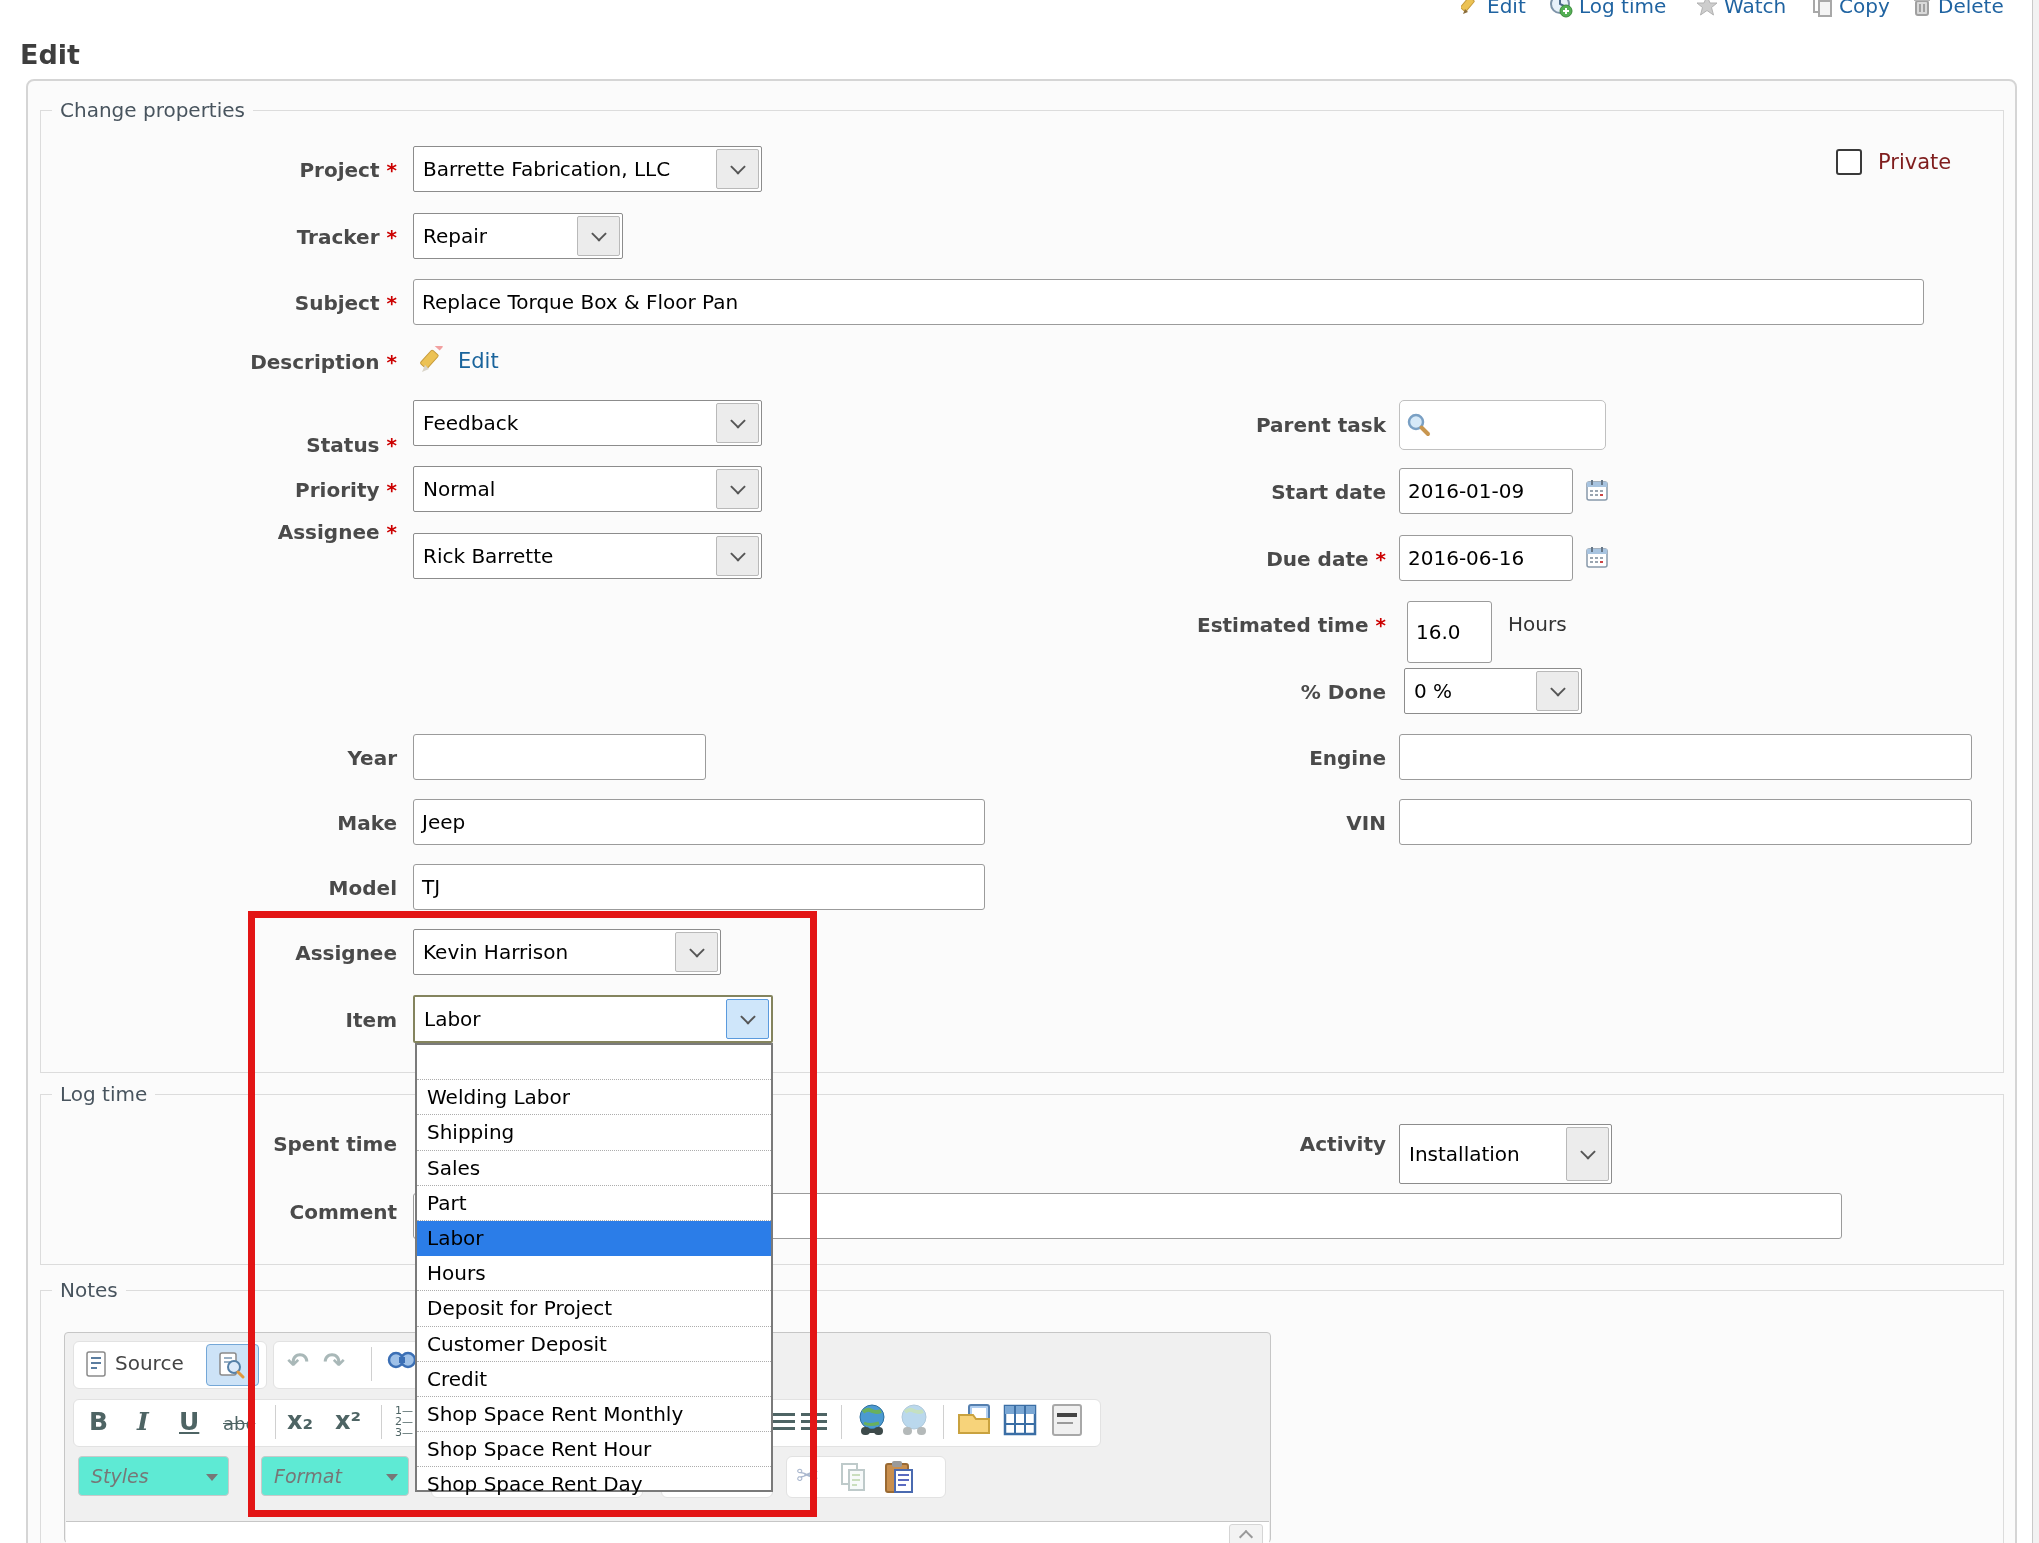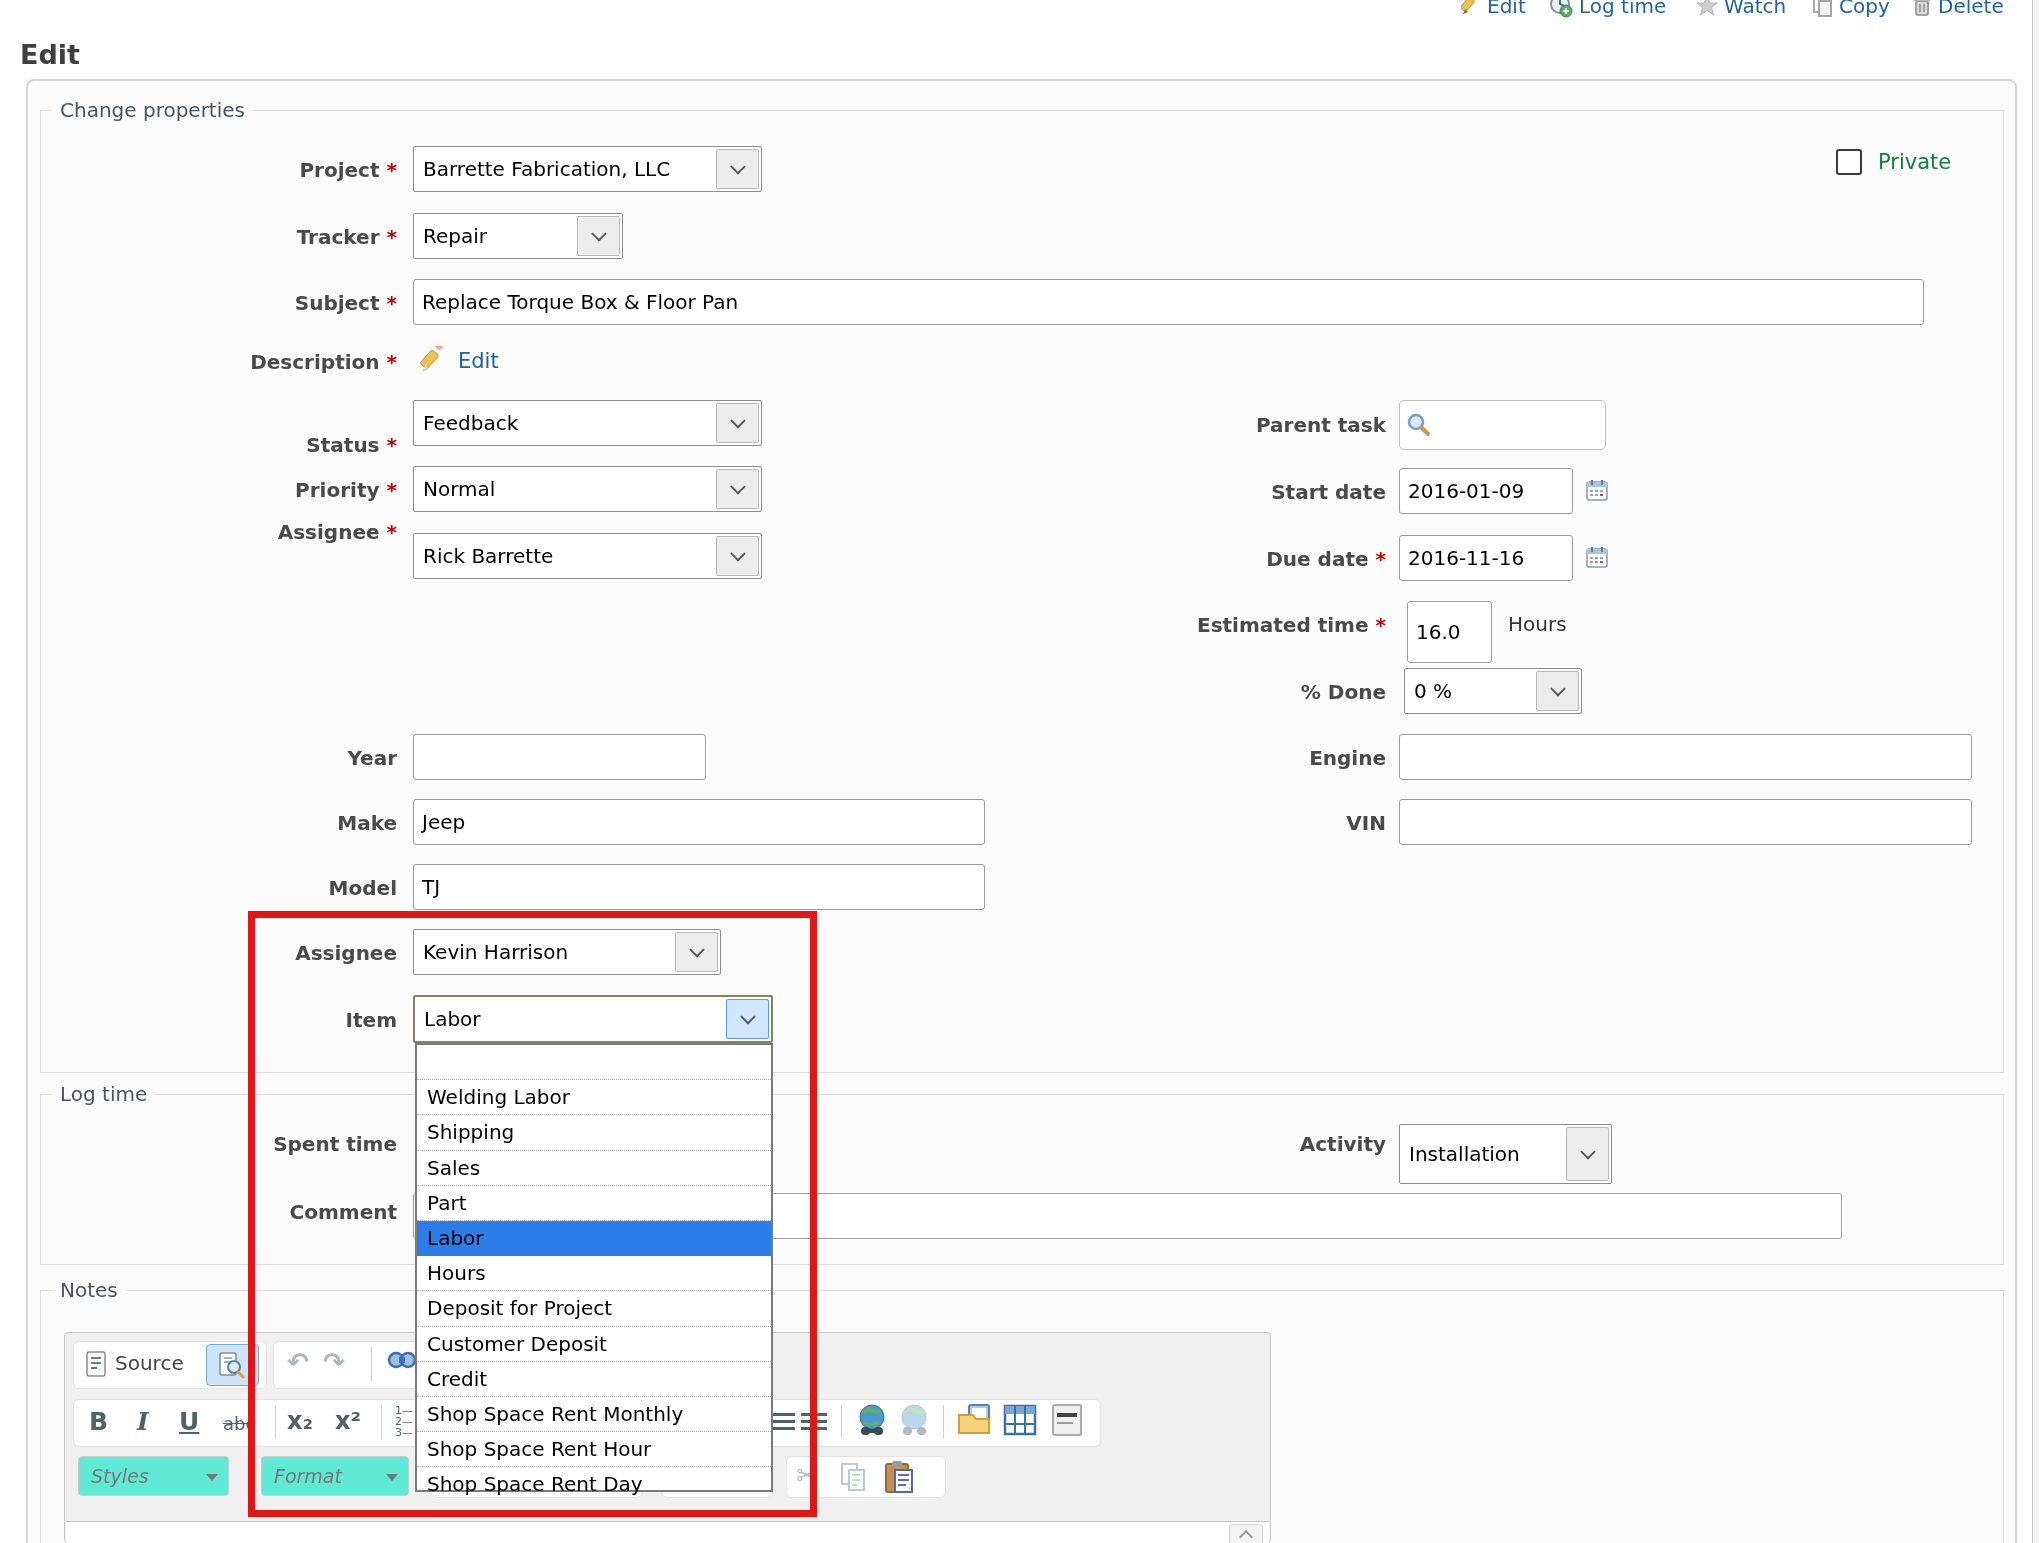--- a/index.html
+++ b/index.html
@@ -46,21 +46,21 @@
   .dd-item{height:34.2px;line-height:34.2px;padding-left:10px;font-size:20px;color:#000;
     border-bottom:1px dotted #adadad;white-space:nowrap;overflow:hidden;}
   .dd-item:last-child{border-bottom:none;}
   .dd-item.selected{background:#2b7de8;border-bottom:1px dotted #2b7de8;}
   
   #red-box{position:absolute;left:248px;top:911px;width:569px;height:606px;
     border:7px solid #e31515;box-sizing:border-box;z-index:50;}
   
   #private-cb{position:absolute;left:1836px;top:149px;width:26px;height:26px;background:#fff;
     border:2px solid #3a3a3a;border-radius:3px;box-sizing:border-box;z-index:10;}
-  #private-label{position:absolute;left:1878px;top:150px;font-size:21px;color:#15803d;z-index:10;}
+  #private-label{position:absolute;left:1878px;top:150px;font-size:21px;color:#7f1d1d;z-index:10;}
   
   .icon-abs{position:absolute;z-index:12;}
   a.link{color:#1a649c;font-size:21px;text-decoration:none;}
   .suffix{position:absolute;font-size:20px;color:#333;z-index:10;white-space:nowrap;}
   
   #editor{position:absolute;left:64px;top:1332px;width:1207px;height:211px;background:#f0f0f0;
     border:1px solid #c6c6c6;border-radius:4px;box-sizing:border-box;z-index:10;}
   .tb-group{position:absolute;background:#fff;border:1px solid #e2e2e2;border-radius:6px;}
   .tb-txt{position:absolute;font-size:20px;color:#444;}
   .tb-ico{position:absolute;color:#4e6464;font-weight:bold;}
@@ -221,21 +221,21 @@
   <g fill="#99a5b0">
       <rect x="5" y="12" width="3" height="2"></rect>
       <rect x="10" y="12" width="3" height="2"></rect>
       <rect x="15" y="12" width="3" height="2"></rect>
       <rect x="5" y="16" width="3" height="2"></rect>
       <rect x="10" y="16" width="3" height="2"></rect>
       <rect x="15" y="16" width="3" height="2" fill="#cc4444"></rect>
     </g>
 </svg>
 <div class="inp" style="left:1399px;top:535px;width:174px;height:46px;">
-  <span>2016-11-16</span>
+  <span>2016-06-16</span>
 </div>
 <svg class="icon-abs" style="left:1585px;top:545px;" width="24" height="24" viewBox="0 0 24 24">
   <rect x="2" y="4" width="20" height="18" rx="2" fill="#fff" stroke="#8899aa" stroke-width="1.5"></rect>
   <rect x="2" y="4" width="20" height="5" fill="#a8c4e0"></rect>
   <line x1="7" y1="2" x2="7" y2="7" stroke="#667788" stroke-width="2"></line>
   <line x1="17" y1="2" x2="17" y2="7" stroke="#667788" stroke-width="2"></line>
   <g fill="#99a5b0">
       <rect x="5" y="12" width="3" height="2"></rect>
       <rect x="10" y="12" width="3" height="2"></rect>
       <rect x="15" y="12" width="3" height="2"></rect>

